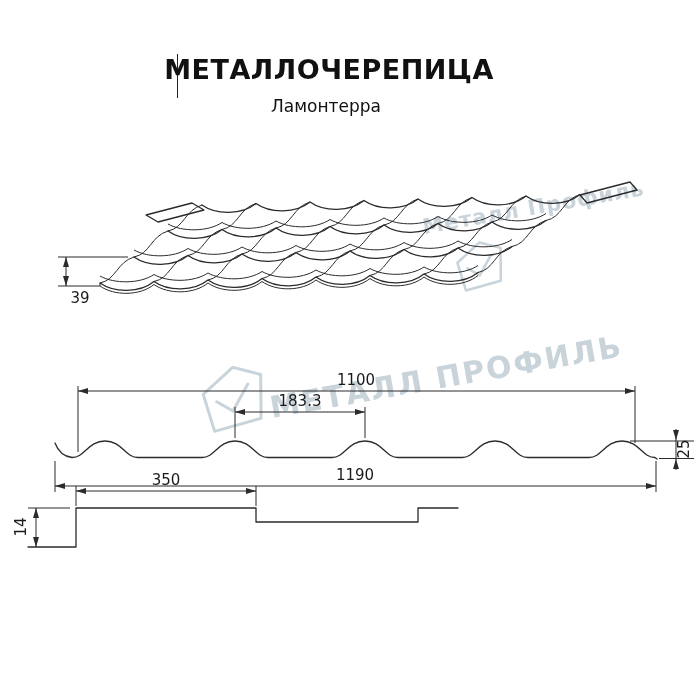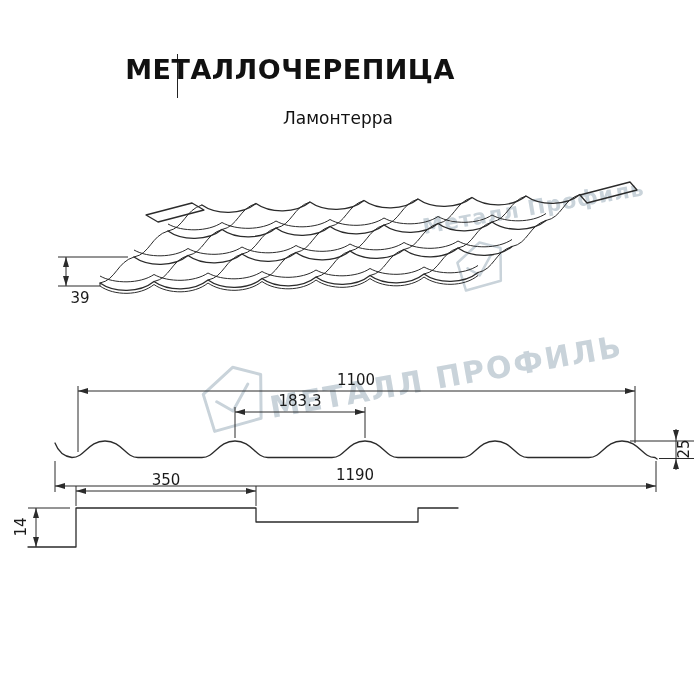--- a/index.html
+++ b/index.html
@@ -1,20 +1,20 @@
 <!DOCTYPE html>
 <html><head>
 <meta charset="utf-8">
 <style>
   html,body{margin:0;padding:0;background:#ffffff;}
   .page{position:relative;width:700px;height:700px;background:#ffffff;overflow:hidden;
         font-family:"DejaVu Sans","Liberation Sans",sans-serif;color:#111;}
   .page-title{position:absolute;top:56px;left:0;width:580px;margin:0;text-align:center;
-        font-size:27px;font-weight:700;letter-spacing:.5px;line-height:1;}
-  .page-subtitle{position:absolute;top:98px;left:0;width:652px;margin:12px;text-align:center;
+        font-size:27px;font-weight:700;letter-spacing:.5px;line-height:1;padding-left:39px;}
+  .page-subtitle{position:absolute;top:98px;left:0;width:652px;margin:0;text-align:center;
         font-size:17px;font-weight:400;line-height:1;}
   .title-divider{position:absolute;left:177px;top:54px;height:44px;width:0;
         border-left:1.5px solid #222;}
   svg{position:absolute;left:0;top:0;}
   .draw{stroke:#2b2b2b;stroke-width:1.3;fill:none;stroke-linecap:round;stroke-linejoin:round;}
   .thin{stroke:#2b2b2b;stroke-width:1;fill:none;}
   .dim-label{font-size:15px;fill:#1a1a1a;}
   .wm{fill:#c9d3da;font-weight:700;}
   .wm-stroke{stroke:#c9d3da;fill:none;stroke-linejoin:round;stroke-linecap:round;}
 </style>

